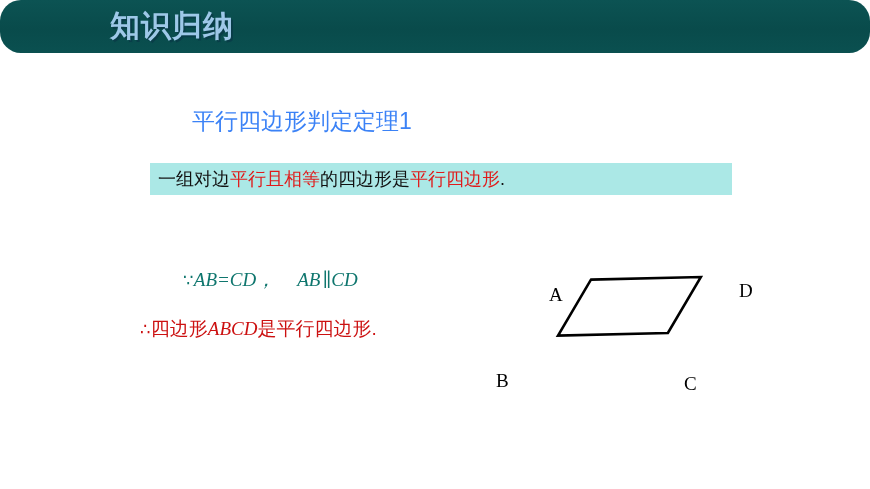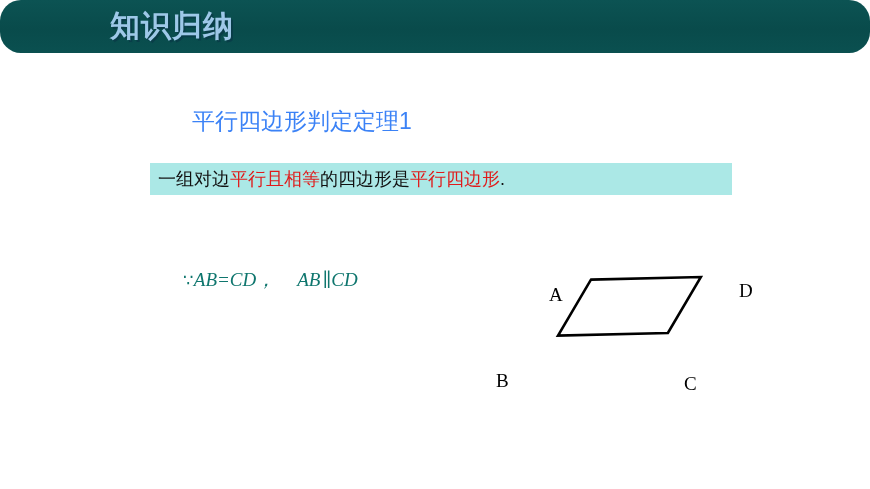--- a/index.html
+++ b/index.html
@@ -174,20 +174,23 @@
     <div class="highlight-text">
       <span>一组对边</span><span class="red">平行且相等</span><span>的四边形是</span><span class="red">平行四边形</span><span>.</span>
     </div>
   </div>
 
 
   <div class="proof-line-1">
     <span class="sym">∵</span><span>AB=CD，</span><span class="gap"></span><span>AB</span><span class="par">∥</span><span>CD</span>
   </div>
 
+  <div class="proof-line-2">
+    <span class="sym">∴</span><span>四边形</span><span class="ital">ABCD</span><span>是平行四边形.</span>
+  </div>
 
   <div class="figure">
     <svg width="290" height="125" viewBox="0 0 290 190">
       <polygon points="78,74 245,70 195,155 28,159" fill="none" stroke="#000000" stroke-width="4" stroke-linejoin="miter"></polygon>
     </svg>
     <div class="vertex-label lbl-a">A</div>
     <div class="vertex-label lbl-d">D</div>
     <div class="vertex-label lbl-c">C</div>
     <div class="vertex-label lbl-b">B</div>
   </div>

